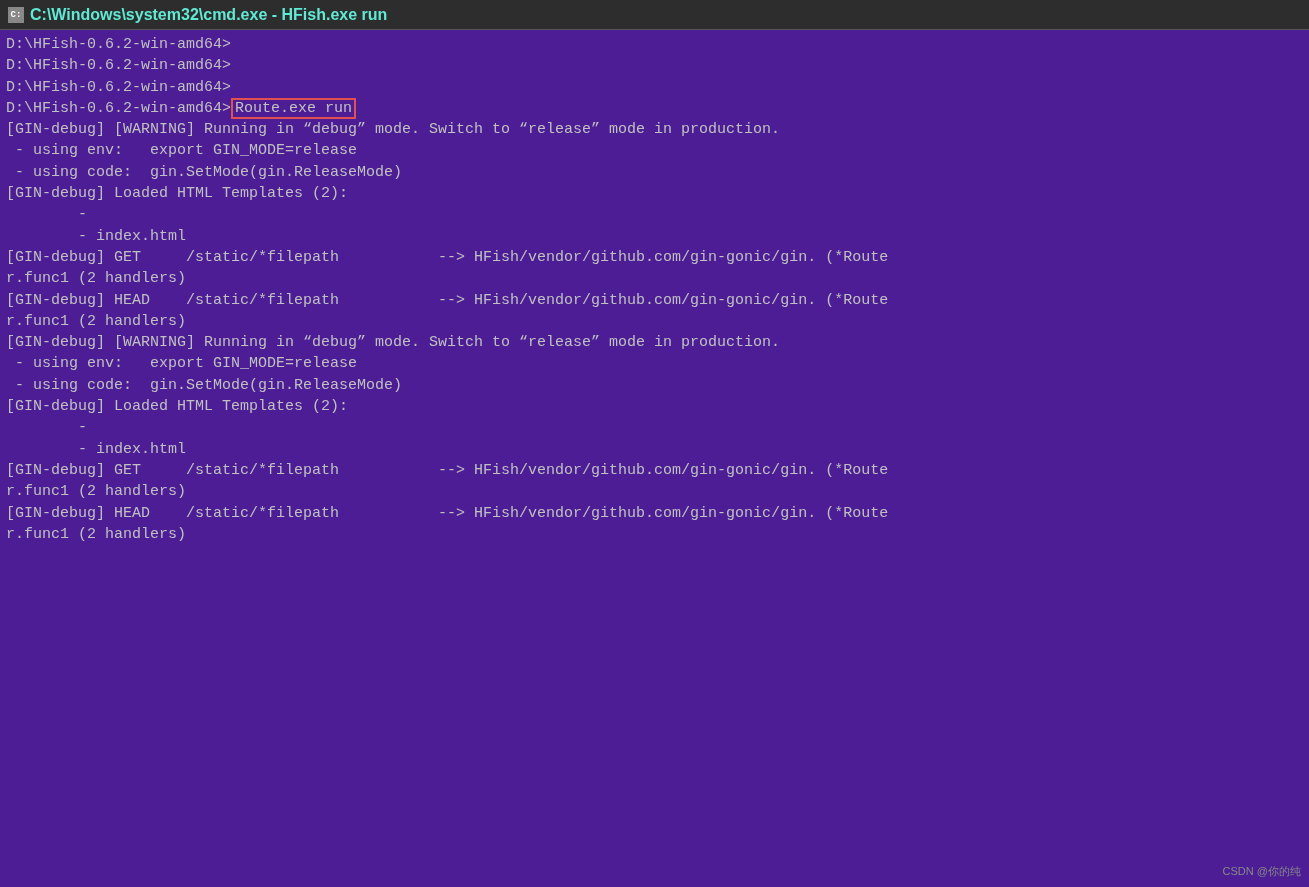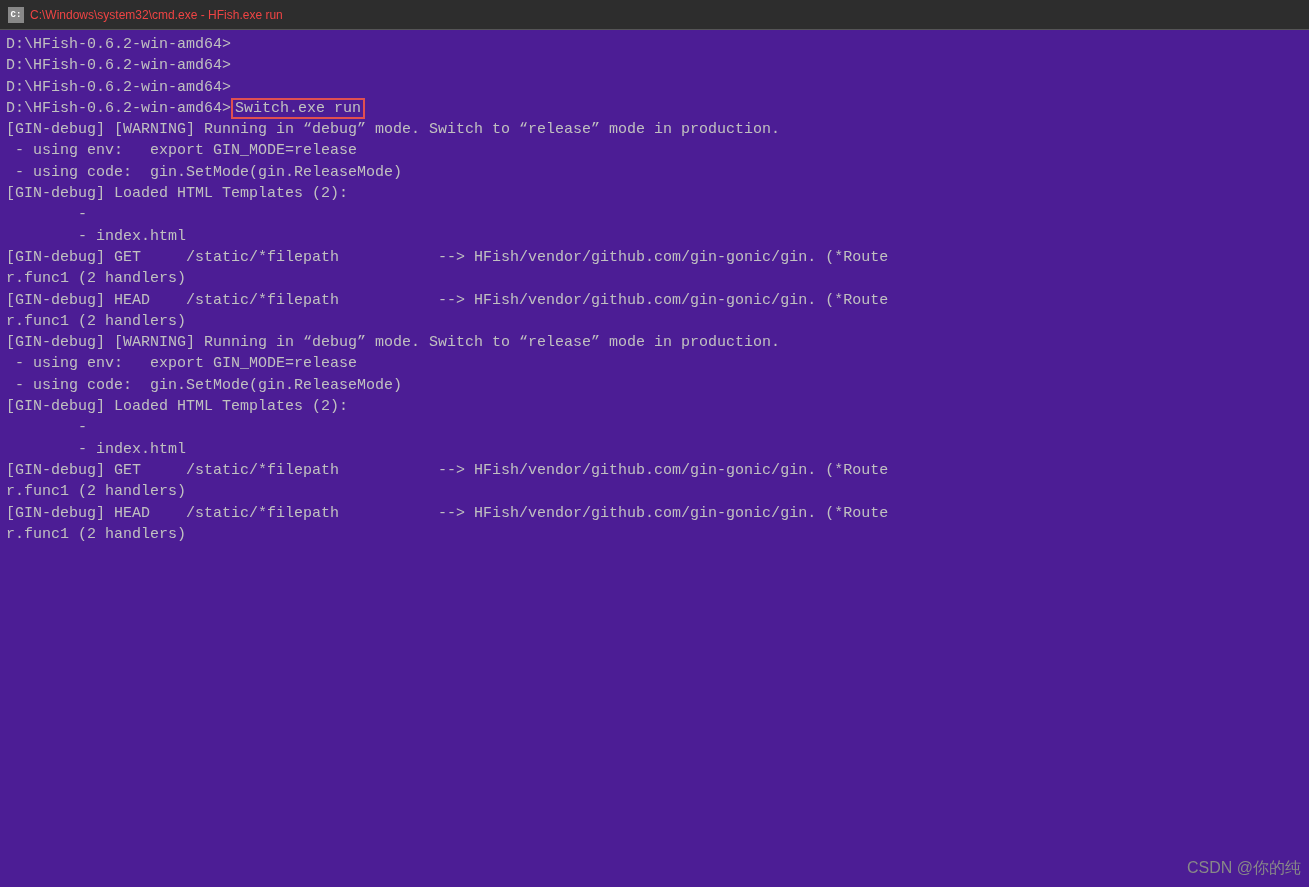--- a/index.html
+++ b/index.html
@@ -30,23 +30,24 @@
       background: #888;
       display: flex;
       align-items: center;
       justify-content: center;
       font-size: 10px;
       color: #fff;
       font-weight: bold;
     }
 
     .titlebar-text {
-      color: #ef4444;
-      font-size: 12px;
+      color: #5eead4;
+      font-size: 16px;
       font-family: 'Segoe UI', Arial, sans-serif;
+      font-weight: bold;
     }
 
     .terminal {
       background: #4c1d95;
       padding: 4px 6px;
       height: calc(887px - 30px);
       overflow: hidden;
       position: relative;
     }
 
@@ -63,39 +64,39 @@
       padding: 0 2px;
       color: #c0c0c0;
     }
 
     .watermark {
       position: absolute;
       bottom: 8px;
       right: 8px;
       color: #888;
       font-family: 'Segoe UI', Arial, sans-serif;
-      font-size: 16px;
+      font-size: 11px;
     }
   </style>
 </head>
 <body>
 
 <div class="titlebar">
   <div class="titlebar-icon">
     <span style="font-size:9px;font-weight:bold;">C:</span>
   </div>
   <span class="titlebar-text">C:\Windows\system32\cmd.exe - HFish.exe  run</span>
 </div>
 
 <div class="terminal">
 
 <div class="line">D:\HFish-0.6.2-win-amd64&gt;</div>
     <div class="line">D:\HFish-0.6.2-win-amd64&gt;</div>
     <div class="line">D:\HFish-0.6.2-win-amd64&gt;</div>
-    <div class="line">D:\HFish-0.6.2-win-amd64&gt;<span class="cmd-highlight">Switch.exe run</span></div>
+    <div class="line">D:\HFish-0.6.2-win-amd64&gt;<span class="cmd-highlight">Route.exe run</span></div>
     <div class="line">[GIN-debug] [WARNING] Running in “debug” mode. Switch to “release” mode in production.</div>
     <div class="line"> - using env:   export GIN_MODE=release</div>
     <div class="line"> - using code:  gin.SetMode(gin.ReleaseMode)</div>
     <div class="line"></div>
     <div class="line">[GIN-debug] Loaded HTML Templates (2):</div>
     <div class="line">        -</div>
     <div class="line">        - index.html</div>
     <div class="line"></div>
     <div class="line">[GIN-debug] GET     /static/*filepath           --&gt; HFish/vendor/github.com/gin-gonic/gin. (*Route</div>
     <div class="line">r.func1 (2 handlers)</div>

